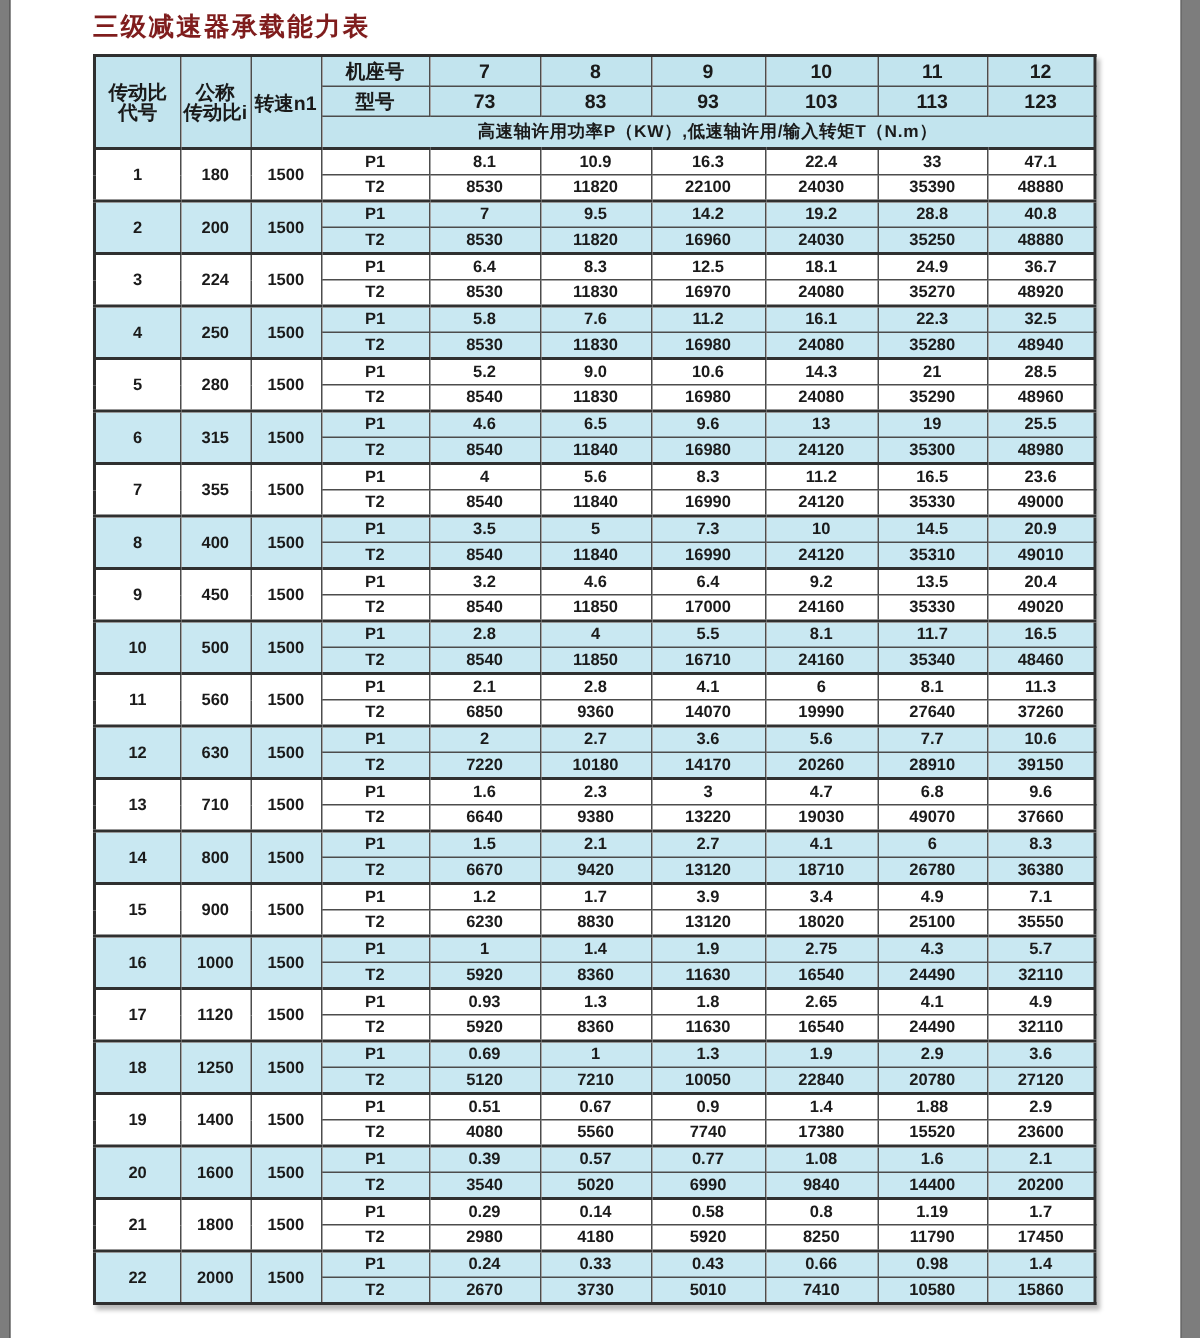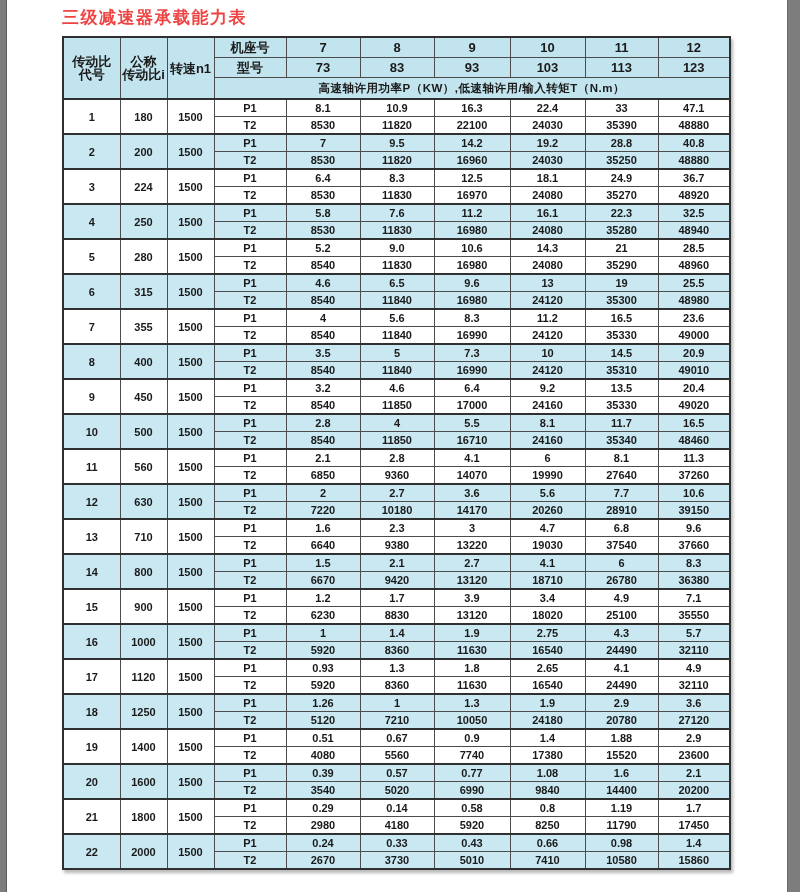--- a/index.html
+++ b/index.html
@@ -11,21 +11,21 @@
   .gutter-left {
     position:absolute; left:0; top:0; width:6px; height:892px;
     background:var(--gutter,#7d7d7d); border-right:1px solid #5e5e5e;
   }
   .gutter-right {
     position:absolute; right:0; top:0; width:12px; height:892px;
     background:var(--gutter,#7d7d7d); border-left:1px solid #6a6a6a;
   }
   .page-title {
     position:absolute; left:62px; top:6px;
-    font-size:17px; font-weight:bold; color:#ef4444; letter-spacing:1.5px;
+    font-size:17px; font-weight:bold; color:#7f1d1d; letter-spacing:1.5px;
   }
   .tablewrap { position:absolute; left:62px; top:36px; }
   table.cap {
     border-collapse:collapse; table-layout:fixed;
     background:#ffffff; border:2px solid #2f2f2f;
     box-shadow:2px 3px 3px rgba(0,0,0,0.28);
   }
   table.cap th, table.cap td {
     border:1px solid #4c4c4c; padding:0;
     text-align:center; vertical-align:middle;
@@ -356,21 +356,21 @@
           <td>4.7</td>
           <td>6.8</td>
           <td>9.6</td>
         </tr>
         <tr class="">
           <td>T2</td>
           <td>6640</td>
           <td>9380</td>
           <td>13220</td>
           <td>19030</td>
-          <td>37540</td>
+          <td>49070</td>
           <td>37660</td>
         </tr>
         <tr class="group-start alt">
           <td rowspan="2">14</td>
           <td rowspan="2">800</td>
           <td rowspan="2">1500</td>
           <td>P1</td>
           <td>1.5</td>
           <td>2.1</td>
           <td>2.7</td>
@@ -448,33 +448,33 @@
           <td>11630</td>
           <td>16540</td>
           <td>24490</td>
           <td>32110</td>
         </tr>
         <tr class="group-start alt">
           <td rowspan="2">18</td>
           <td rowspan="2">1250</td>
           <td rowspan="2">1500</td>
           <td>P1</td>
-          <td>1.26</td>
+          <td>0.69</td>
           <td>1</td>
           <td>1.3</td>
           <td>1.9</td>
           <td>2.9</td>
           <td>3.6</td>
         </tr>
         <tr class="alt">
           <td>T2</td>
           <td>5120</td>
           <td>7210</td>
           <td>10050</td>
-          <td>24180</td>
+          <td>22840</td>
           <td>20780</td>
           <td>27120</td>
         </tr>
         <tr class="group-start">
           <td rowspan="2">19</td>
           <td rowspan="2">1400</td>
           <td rowspan="2">1500</td>
           <td>P1</td>
           <td>0.51</td>
           <td>0.67</td>

